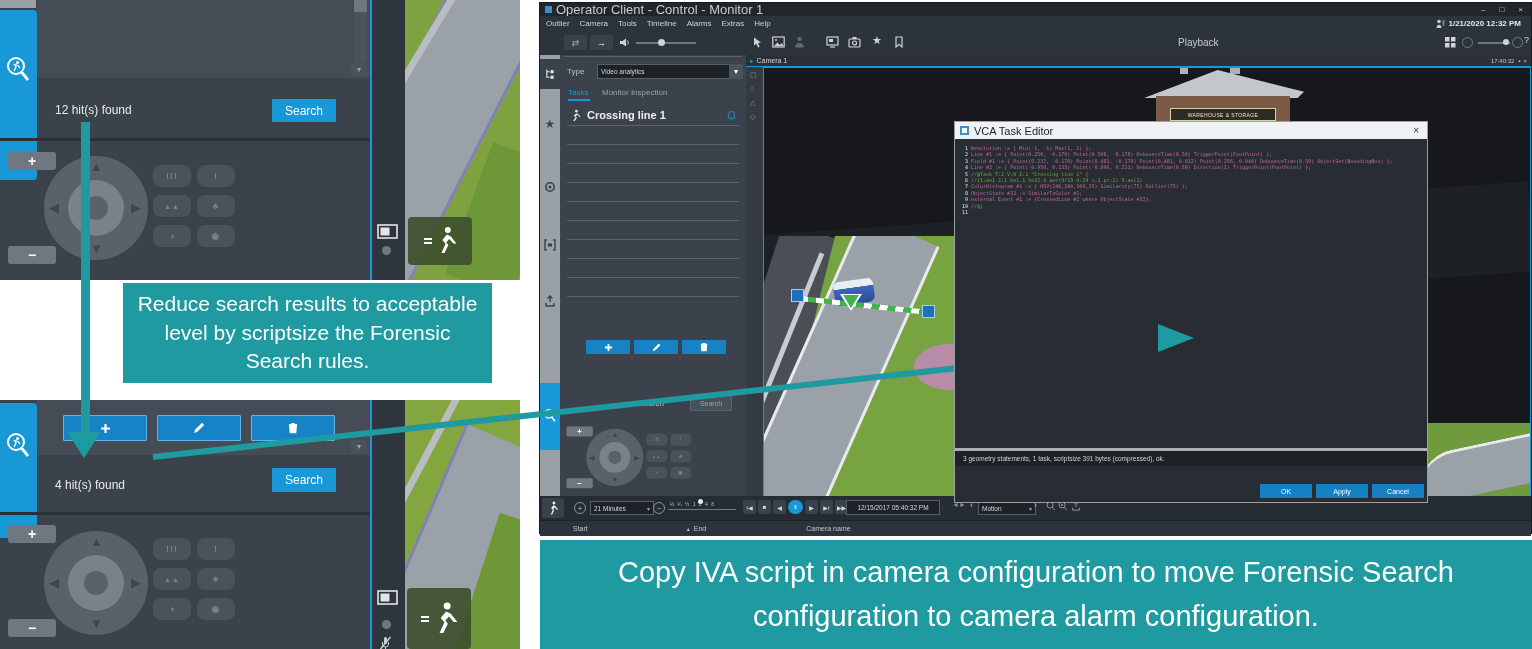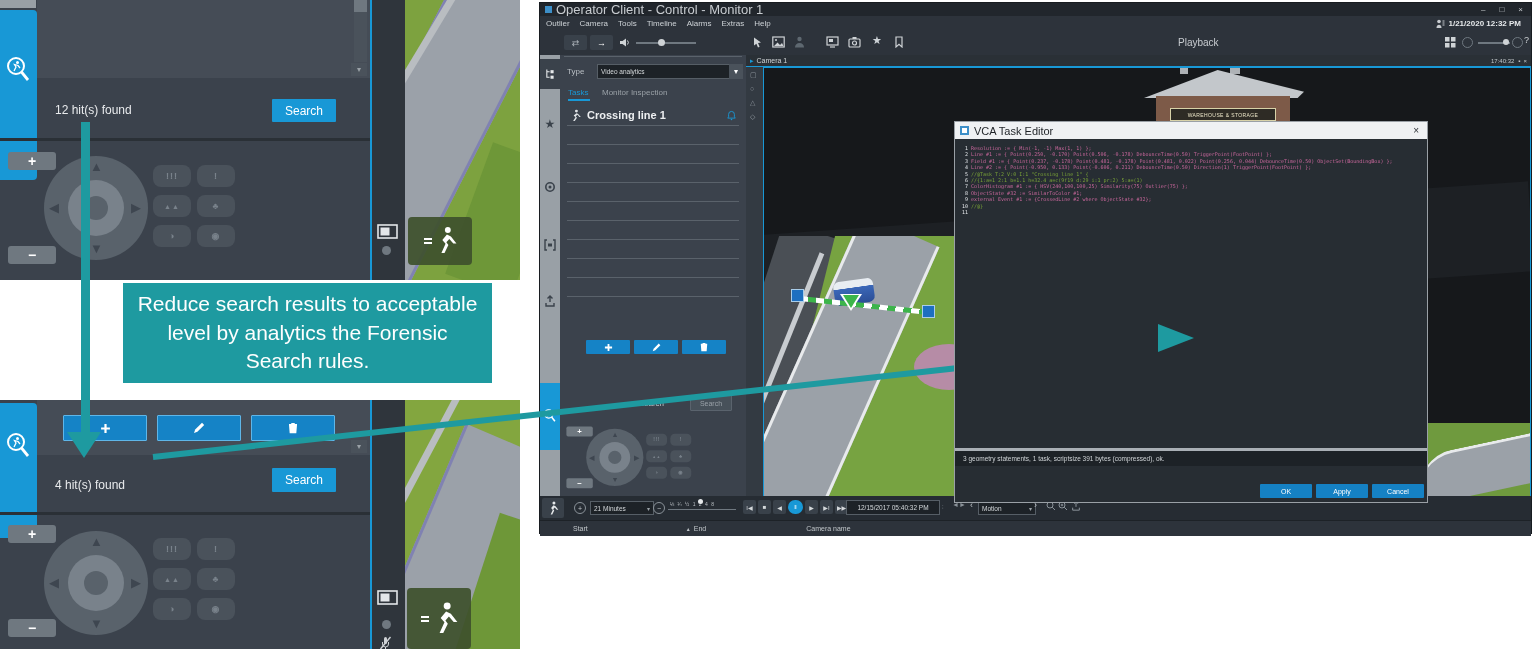--- a/index.html
+++ b/index.html
@@ -131,21 +131,21 @@
               <path d="M13 9l-5 6 3.5 4-4.5 10h3.4l4.2-8.6-2.2-3 3.2-3.6 4.4 5h3.4l-6-7.6z" fill="#fff"></path>
             </svg>
         </span>
       </div>
     </div>
   </div>
 
   <div class="abs teal" style="left:81px;top:122px;width:9px;height:312px;z-index:30"></div>
   <div class="abs" style="left:67px;top:432px;width:0;height:0;border-left:17px solid transparent;border-right:17px solid transparent;border-top:26px solid #1E9AA0;z-index:30"></div>
 
-  <div class="abs teal note" style="left:123px;top:283px;width:369px;height:100px;font-size:21px;line-height:1.38;padding:0 10px;box-sizing:border-box;z-index:20">Reduce search results to acceptable level by analytics the Forensic Search rules.</div>
+  <div class="abs teal note" style="left:123px;top:283px;width:369px;height:100px;font-size:21px;line-height:1.38;padding:0 10px;box-sizing:border-box;z-index:20">Reduce search results to acceptable level by scriptsize the Forensic Search rules.</div>
 
   <div class="abs" style="left:0;top:400px;width:520px;height:249px">
     <div class="abs panel" style="left:0;top:0;width:370px;height:249px"></div>
     <div class="abs panel2" style="left:37px;top:0;width:333px;height:55px"></div>
     <button class="abs btn-search" style="left:63px;top:15px;width:84px;height:26px;background:#1583C6;border:1px solid #5FB6E8">
       <span>
           <svg width="11" height="11" viewBox="0 0 10 10">
             <path fill="#fff" d="M4 1h2v3h3v2H6v3H4V6H1V4h3z"></path>
           </svg>
         </span>
@@ -602,14 +602,15 @@
     </div>
 
     <div class="abs" style="left:0;top:517px;width:991px;height:15px;background:#2D333B;border-top:1px solid #1D2227;display:flex;align-items:center">
       <span style="font-size:7px;color:#C2C7CB;margin-left:33px">Start</span>
       <span style="font-size:5px;color:#C2C7CB;margin-left:98px">▲</span>
       <span style="font-size:7px;color:#C2C7CB;margin-left:3px">End</span>
       <span style="font-size:7px;color:#C2C7CB;margin-left:100px">Camera name</span>
     </div>
   </div>
 
+  <div class="abs teal note" style="left:540px;top:540px;width:992px;height:109px;font-size:29px;line-height:1.5;padding:0 30px;box-sizing:border-box;z-index:20">Copy IVA script in camera configuration to move Forensic Search configuration to camera alarm configuration.</div>
 
 </div>
 
 </body></html>

